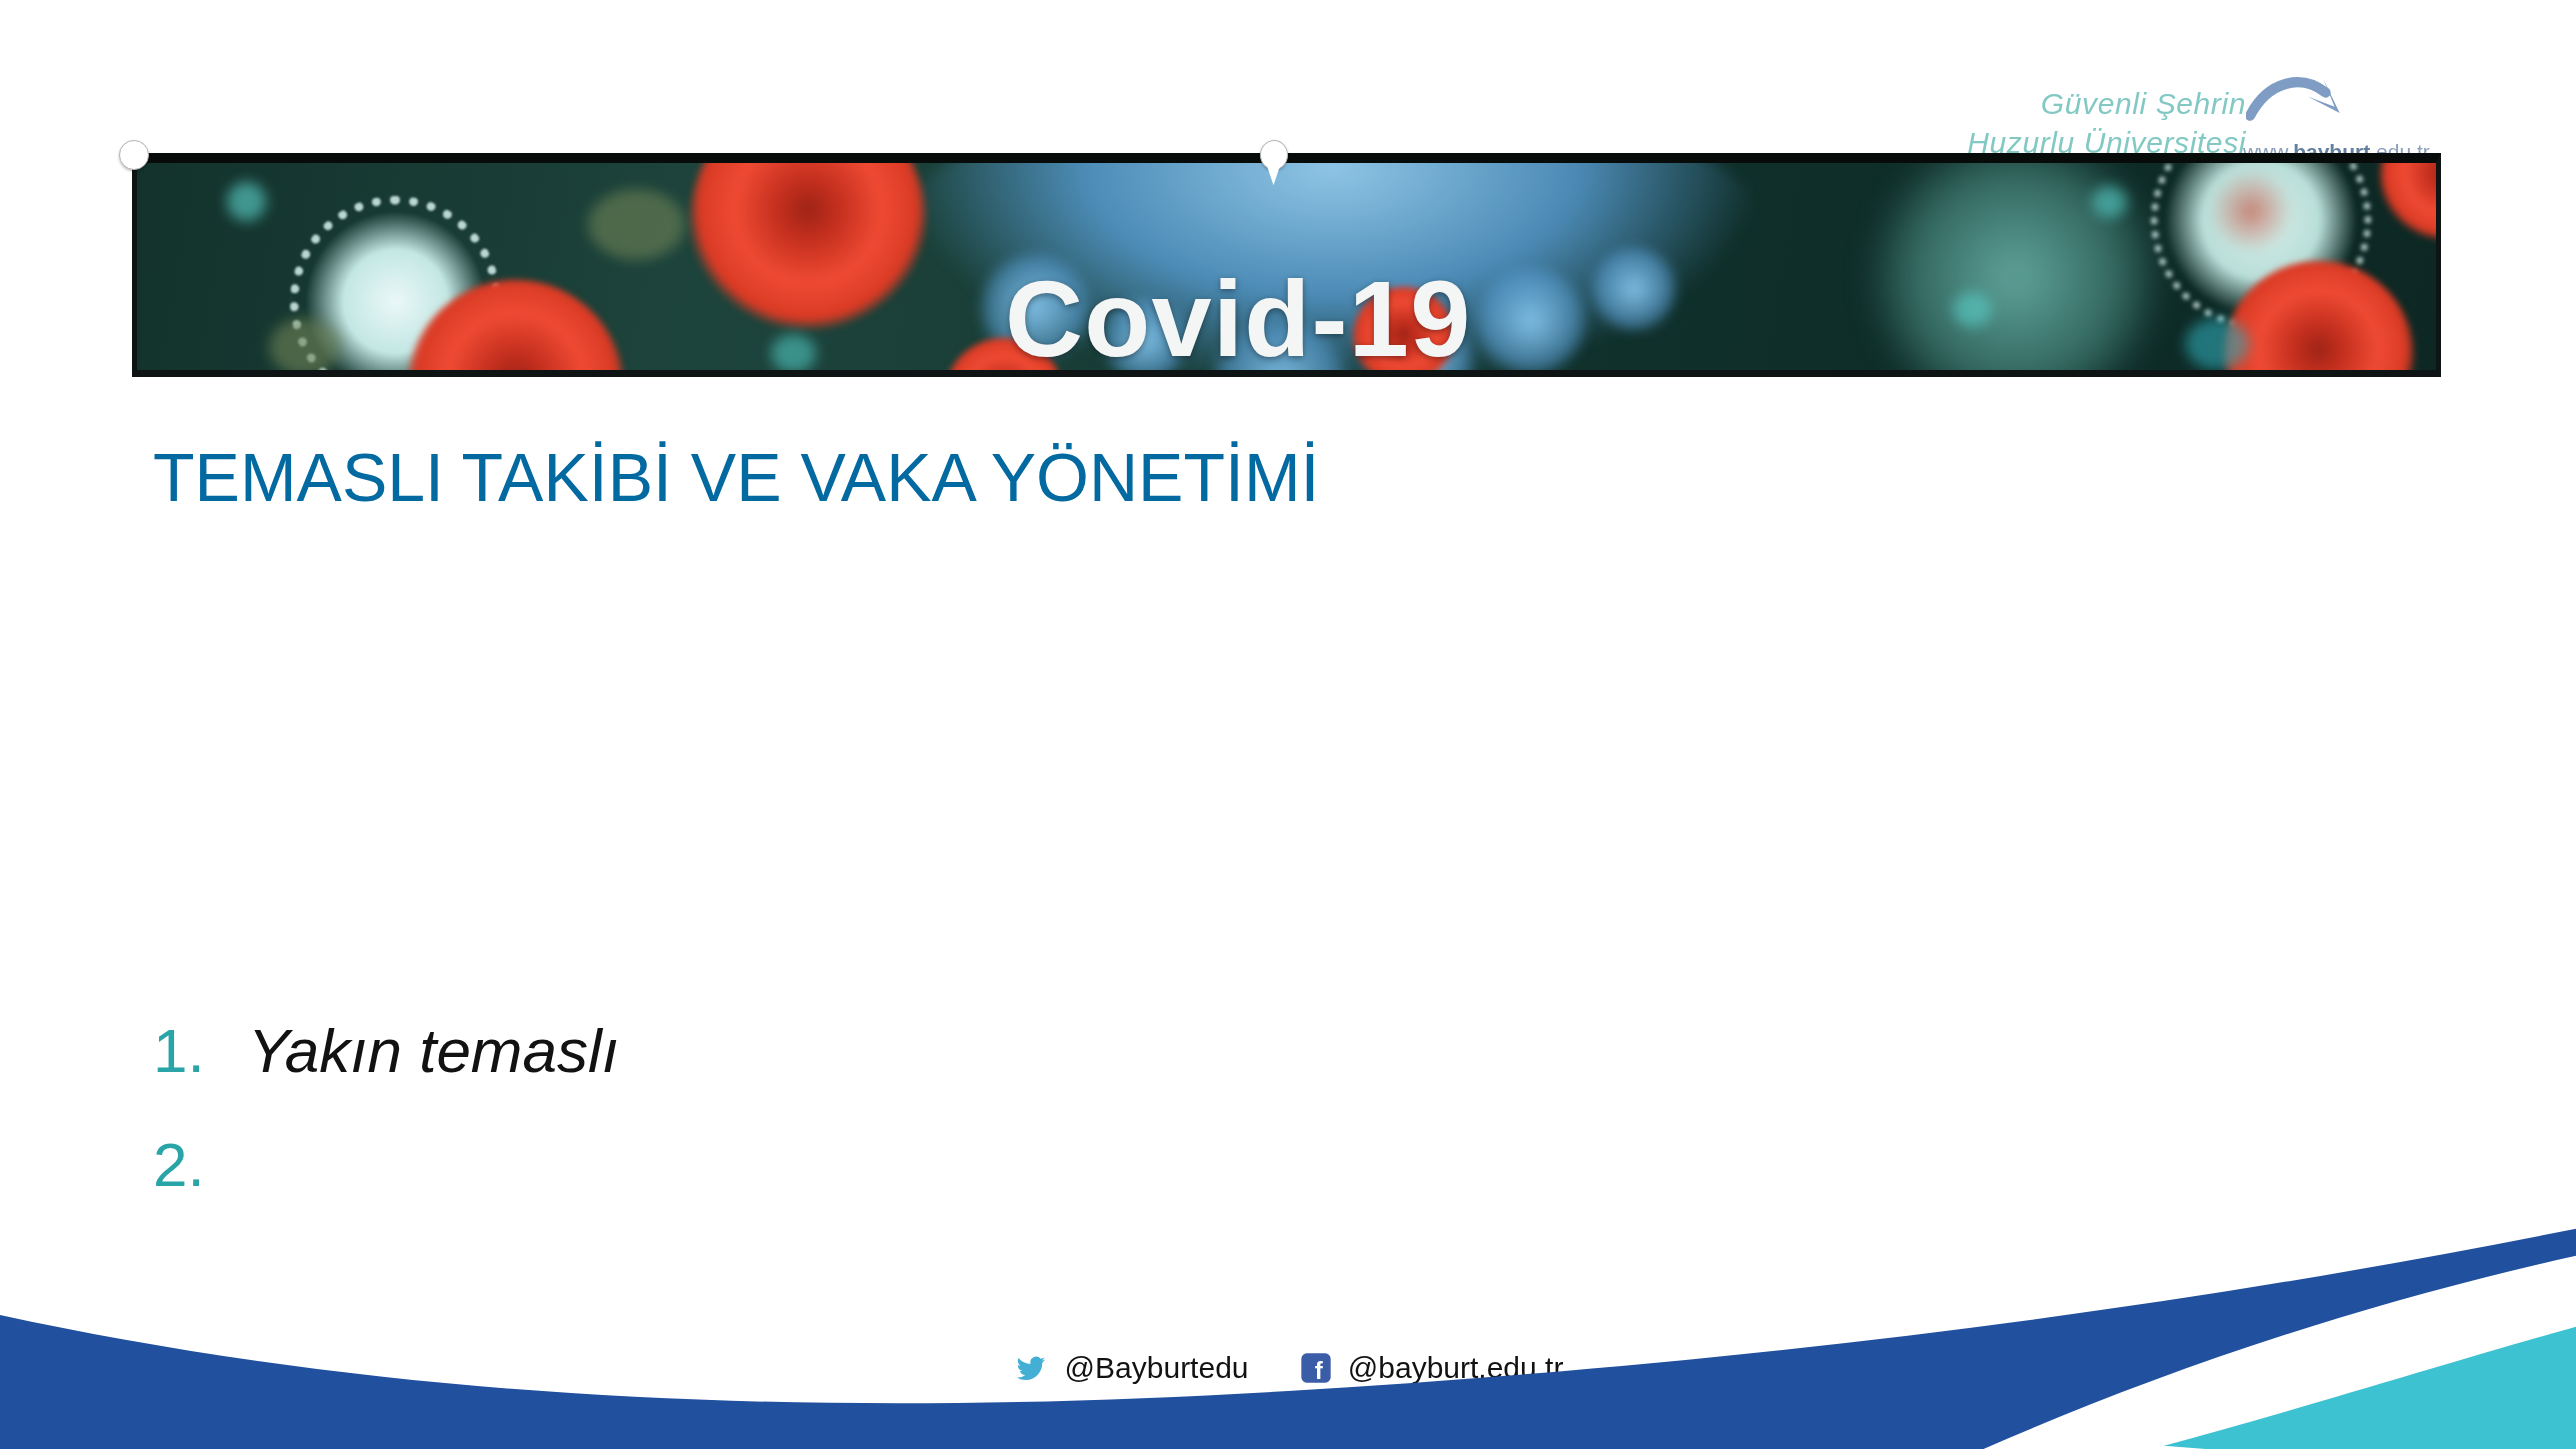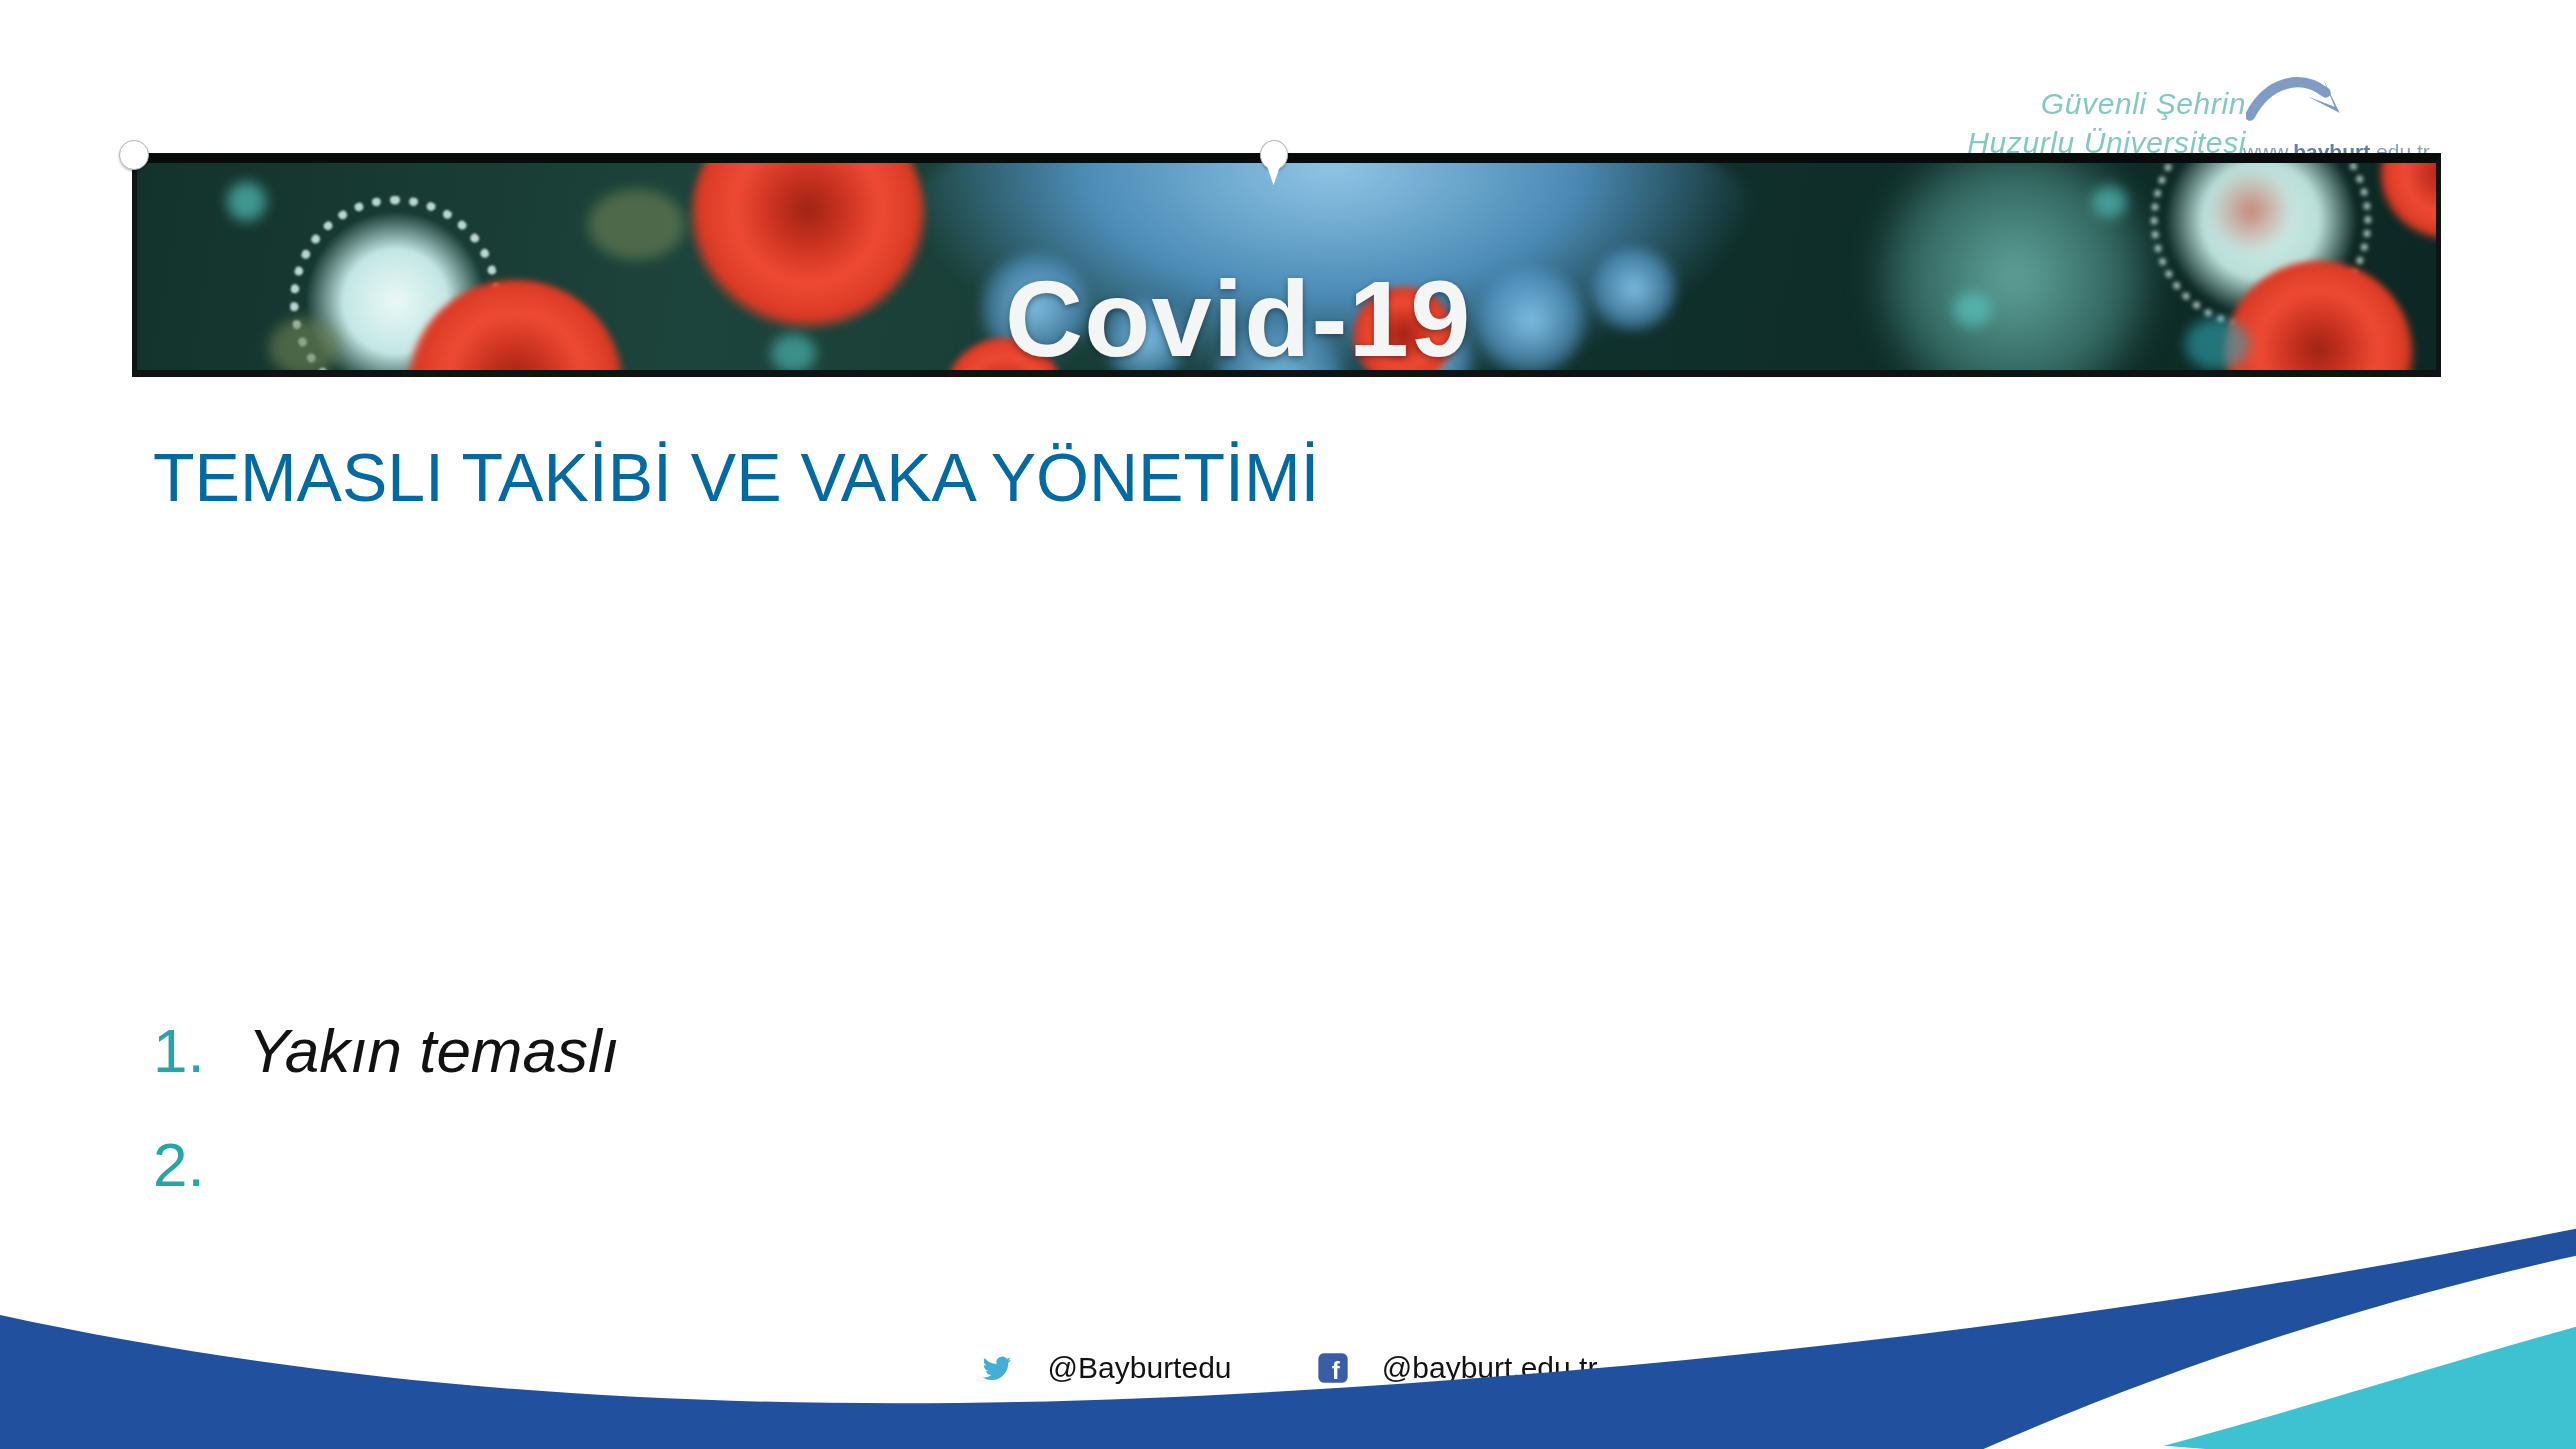--- a/index.html
+++ b/index.html
@@ -47,21 +47,21 @@
            letter-spacing:0;}
   .para1{position:absolute;left:153px;top:551px;width:2296px;font-size:62px;line-height:1.30;color:#121212;}
   .para2{position:absolute;left:153px;top:914px;width:2296px;font-size:62px;line-height:1.30;color:#121212;}
   .list{position:absolute;left:153px;top:1015px;width:1932px;font-size:62px;color:#121212;}
   .list-row{display:flex;margin-bottom:43px;}
   .list-num{color:#29a5a8;width:95px;flex:0 0 95px;}
   .list-label{color:#121212;font-style:italic;}
 
   
   .footer{position:absolute;left:0;top:1351px;width:2576px;display:flex;justify-content:center;
-          align-items:center;gap:33px;font-size:30px;font-weight:500;color:#121212;}
+          align-items:center;gap:16px;font-size:30px;font-weight:500;color:#121212;}
   .footer .icon{display:inline-block;}
   .fb-gap{width:19.3px;}
 
   
   .waves{position:absolute;left:0;top:0;width:2576px;height:1449px;pointer-events:none;}
 </style>
 </head>
 <body>
 
 <div class="slide">

